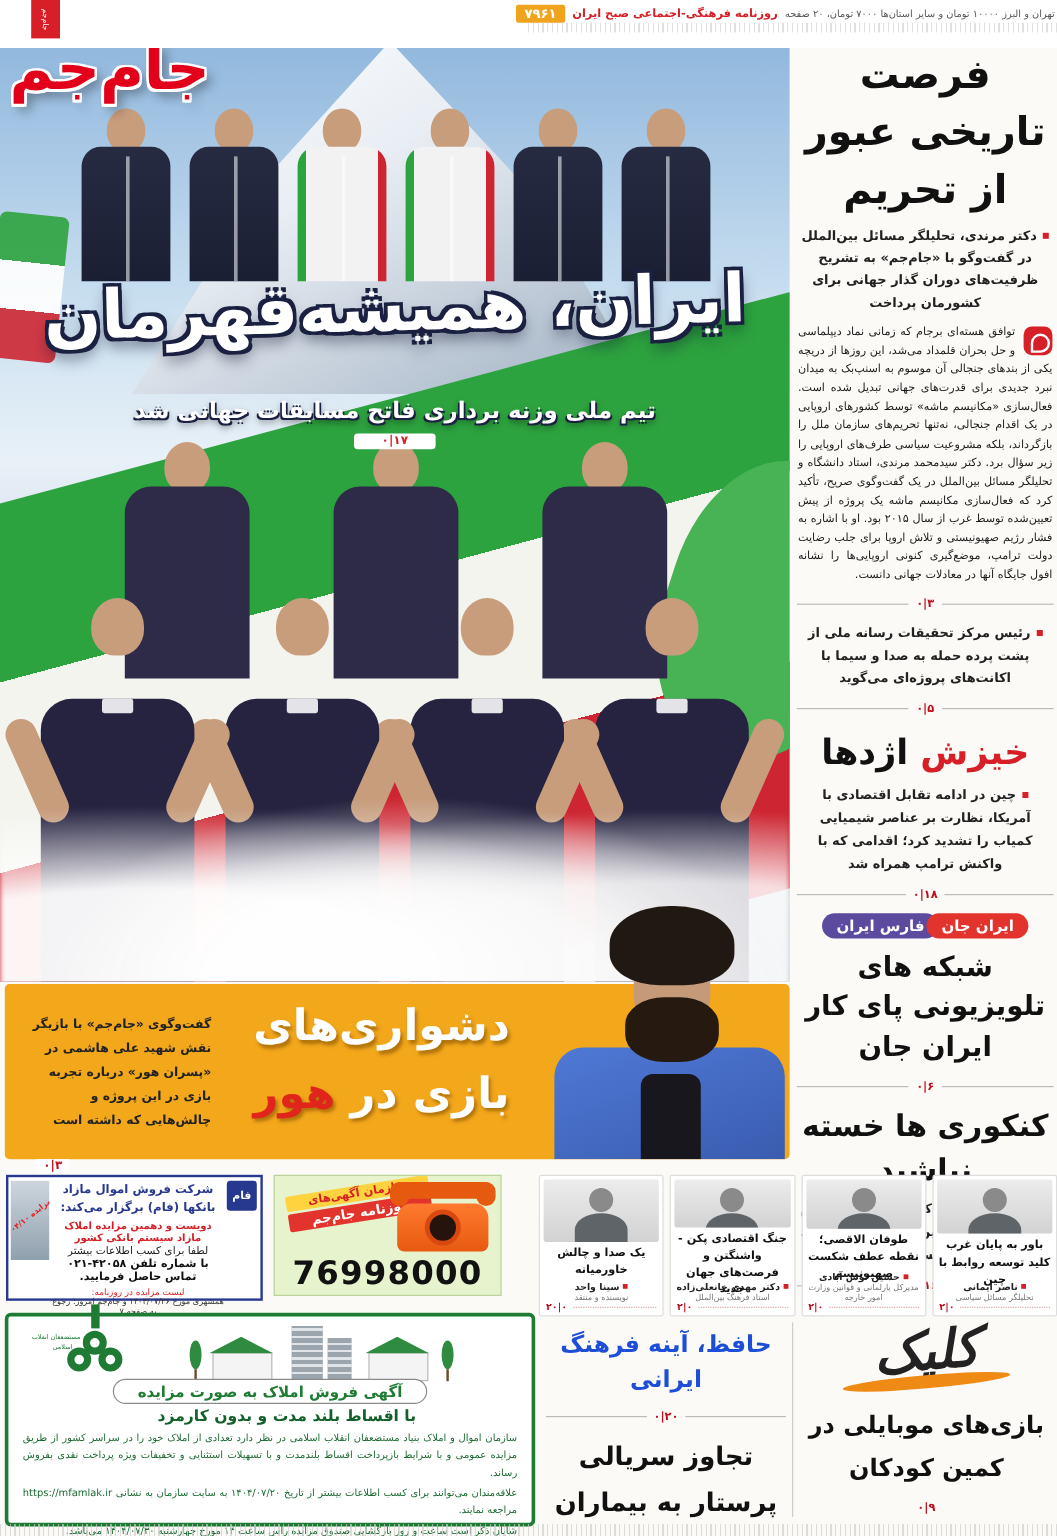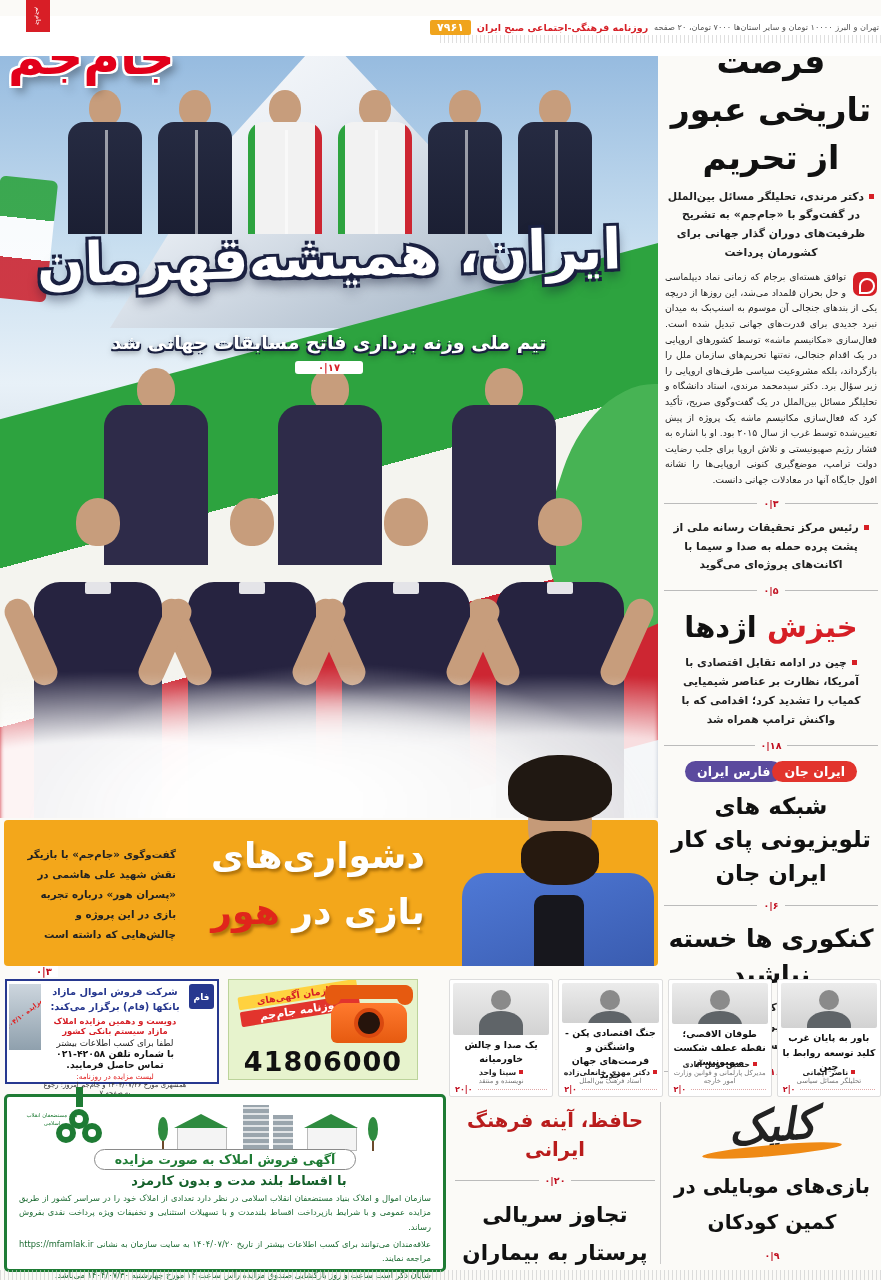--- a/index.html
+++ b/index.html
@@ -1,18 +1,18 @@
 <!DOCTYPE html>
 <html dir="rtl" lang="fa"><head>
 <meta charset="utf-8">
 <style>
   html,body{margin:0;padding:0;background:#e9e7e2;font-family:"DejaVu Sans",sans-serif;}
   #page{position:relative;width:881px;height:1280px;margin:0 auto;background:#fbfaf7;overflow:hidden;direction:rtl;}
   
-  #masthead{position:absolute;top:0;left:0;right:0;height:40px;background:#fff;z-index:9;margin-top:16px;}
+  #masthead{position:absolute;top:0;left:0;right:0;height:40px;background:#fff;z-index:9;}
   #mh-inner{position:absolute;left:430px;right:2px;top:2px;height:18px;display:flex;direction:ltr;align-items:center;gap:6px;}
   #issue-badge{background:#f0a41d;color:#fff;font-weight:700;font-size:11px;padding:1px 7px;border-radius:2px;flex:0 0 auto;}
   #tagline{color:#d61f26;font-weight:900;font-size:9.5px;white-space:nowrap;direction:rtl;}
   #dateline{color:#555;font-size:8.2px;white-space:nowrap;direction:rtl;flex:1;text-align:left;}
   #mh-hatch{position:absolute;left:440px;right:0;top:19px;height:8px;background:repeating-linear-gradient(90deg,#d8d8d8 0 1px,transparent 1px 4px);opacity:.8;}
   #corner-tab{position:absolute;left:26px;top:0;width:24px;height:32px;background:#d81e26;color:#fff;z-index:10;display:flex;align-items:center;justify-content:center;writing-mode:vertical-rl;font-size:6.5px;}
   #bottom-hatch{position:absolute;left:0;right:0;bottom:0;height:10px;background:repeating-linear-gradient(90deg,#cfcfcf 0 1px,transparent 1px 4px);opacity:.7;z-index:9;}
   
   #montage{position:absolute;left:0;top:28px;width:658px;height:790px;overflow:hidden;background:linear-gradient(180deg,#8fb6dd 0%,#c9dff0 28%,#e8f1f8 45%,#cfd8e4 62%,#b9c2cf 100%);}
   #mountain{position:absolute;left:110px;top:0;width:430px;height:300px;background:linear-gradient(150deg,#ffffff 0%,#e9eef4 40%,#9fb0c2 100%);clip-path:polygon(50% 2%,78% 45%,100% 100%,0 100%,26% 40%);}
@@ -132,21 +132,21 @@
   .h1{left:20px;} .h2{left:150px;}
   .tree{position:absolute;bottom:0;width:12px;height:34px;}
   .tree::before{content:"";position:absolute;top:0;left:1px;width:10px;height:24px;background:#2e8b3f;border-radius:50%;}
   .tree::after{content:"";position:absolute;bottom:0;left:5px;width:2px;height:10px;background:#6b4a2b;}
   .tr1{left:210px;} .tr2{left:0px;}
   #bon-pill{margin:52px auto 0;width:fit-content;border:1.5px solid #8a8a8a;border-radius:16px;padding:2px 20px;color:#1e7b34;font-weight:900;font-size:12.5px;background:#fff;position:relative;}
   #bon-line2{text-align:center;color:#14602a;font-weight:900;font-size:13px;margin-top:3px;margin-left:28px;}
   .bon-p{margin:3px 12px 0;font-size:8.3px;line-height:1.72;color:#1d6b33;text-align:justify;}
   
   #bot-mid{position:absolute;left:455px;top:1106px;width:200px;text-align:center;}
-  #hafez-title{font-size:19.5px;font-weight:900;color:#b91c1c;line-height:1.5;}
+  #hafez-title{font-size:19.5px;font-weight:900;color:#1d4ed8;line-height:1.5;}
   #nurse-title{font-size:21.5px;font-weight:900;color:#111;line-height:1.8;margin-top:4px;}
   #bot-vline{position:absolute;left:660px;top:1102px;height:162px;width:1px;background:#ccc;}
   #bot-right{position:absolute;left:668px;top:1100px;width:208px;text-align:center;}
   #click-word{font-family:"DejaVu Serif",serif;font-style:italic;font-weight:900;font-size:44px;color:#222;display:inline-block;transform:rotate(-5deg);}
   #click-swash{width:140px;height:11px;background:#ef8a15;border-radius:50%;margin:-6px auto 0;transform:rotate(-5deg);}
   #click-title{font-size:20px;font-weight:900;color:#111;line-height:1.8;margin-top:12px;}
   .lone-ref{margin-top:10px;}
 </style>
 </head>
 <body>
@@ -321,21 +321,21 @@
   <div id="phone-ad">
     <div id="ribbons">
       <div class="rib1">سازمان آگهی‌های</div>
       <div class="rib2">روزنامه جام‌جم</div>
     </div>
     <div id="phone-icon">
       <div class="ph-handset"></div>
       <div class="ph-body"></div>
       <div class="ph-dial"></div>
     </div>
-    <div id="phone-number">41806000</div>
+    <div id="phone-number">76998000</div>
   </div>
 
   <div id="columnists">
     <div class="col-card">
       <div class="col-photo"></div>
       <div class="col-title">باور به پایان غرب کلید توسعه روابط با چین</div>
       <div class="col-author"><span class="sq"></span><span>ناصر ایمانی</span></div>
       <div class="col-role">تحلیلگر مسائل سیاسی</div>
       <div class="col-ref">
           <span class="pageref">۲|۰</span>

